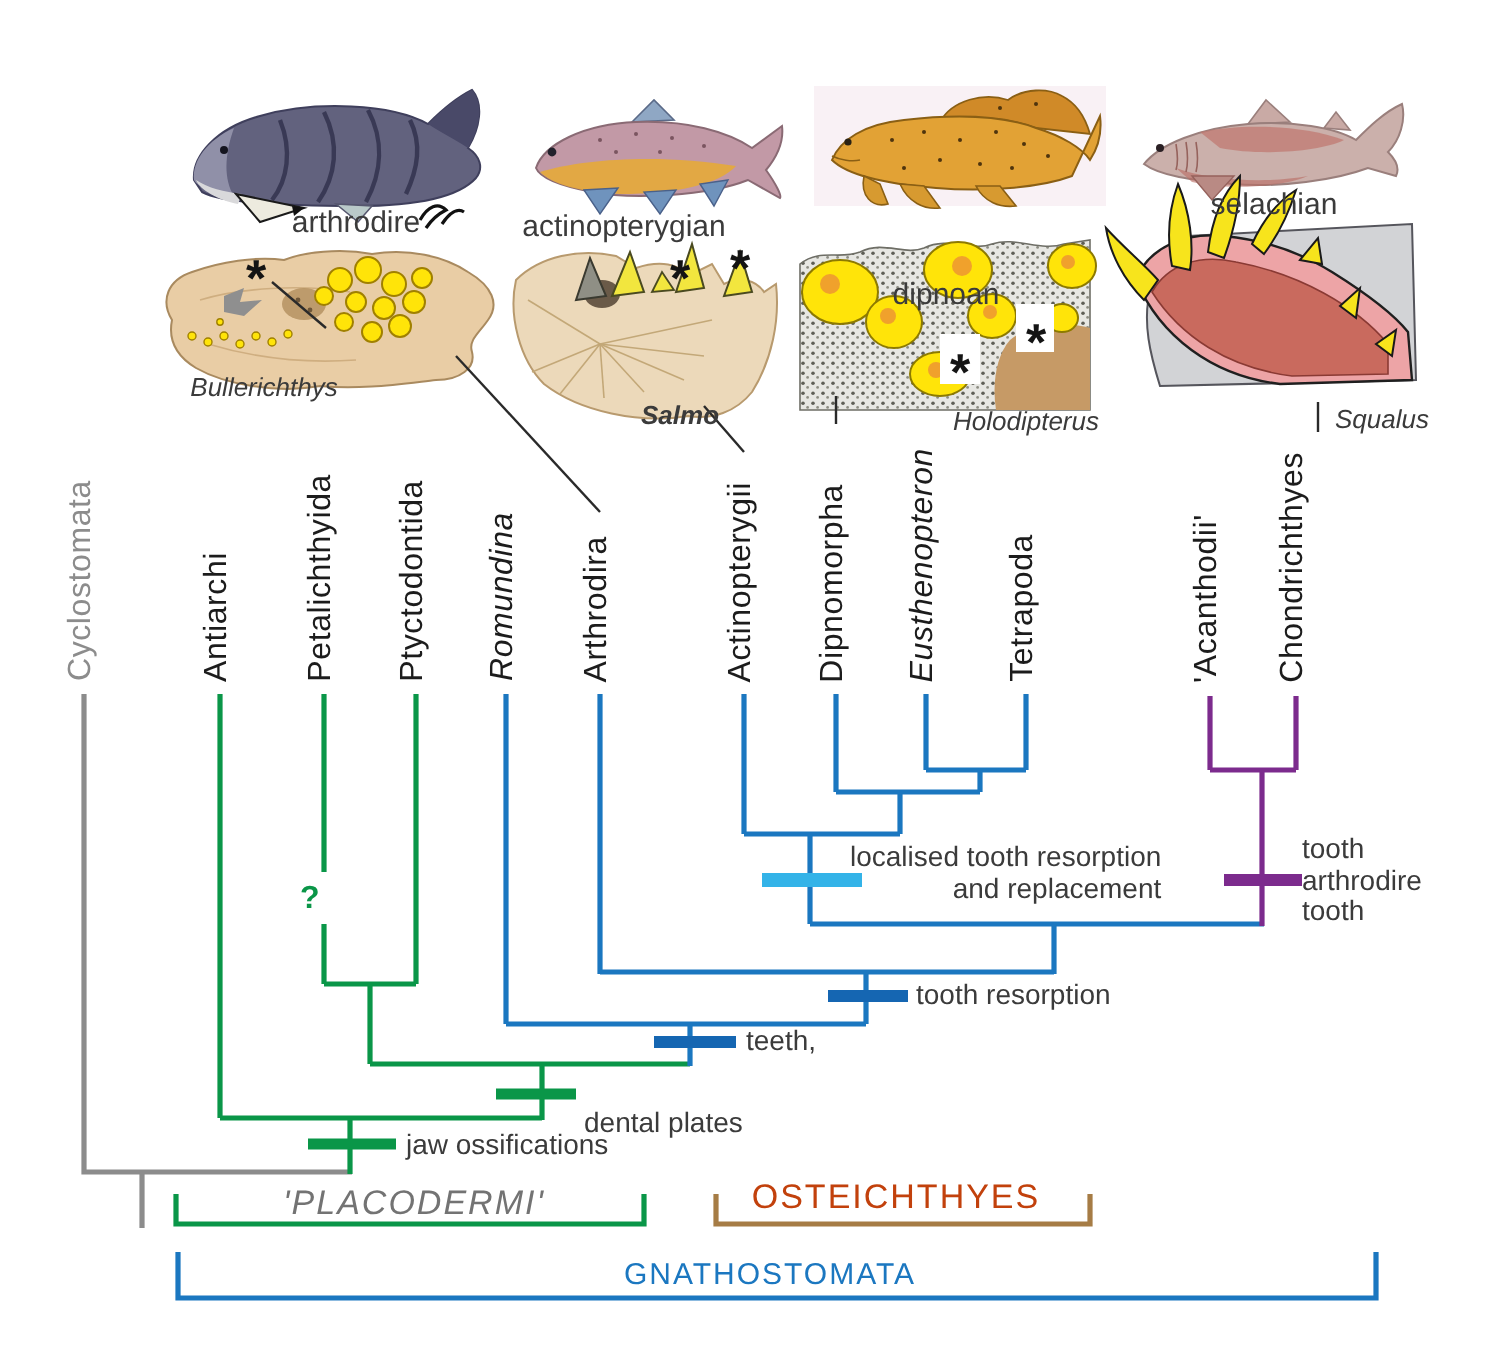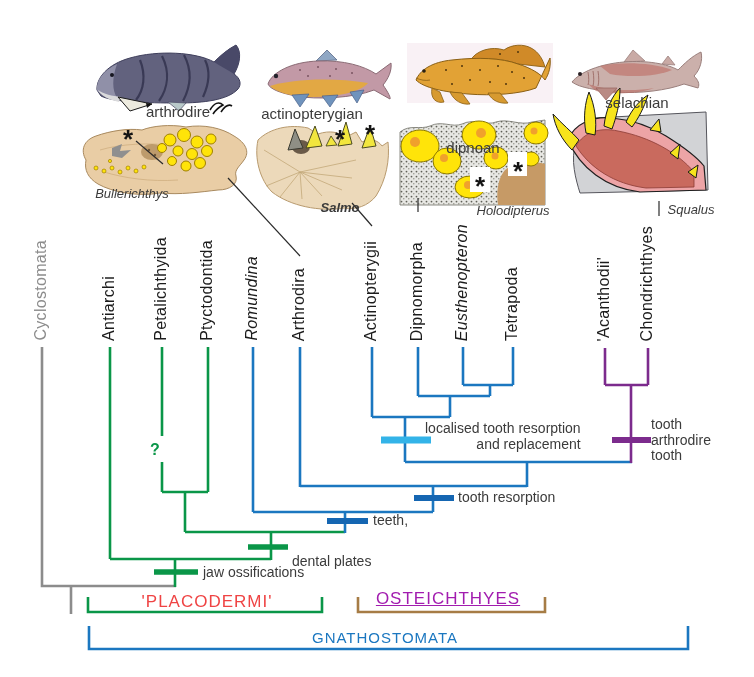--- a/index.html
+++ b/index.html
@@ -13,22 +13,22 @@
   .spec{font-size:13px;font-style:italic;}
   .taxon{position:absolute;bottom:336px;writing-mode:vertical-rl;
          transform:rotate(180deg);font-size:16px;color:#1c1c1c;
          letter-spacing:.3px;white-space:nowrap;}
   .taxon.gray{color:#8c8c8c;}
   .anno{font-size:14px;color:#3b3b3b;line-height:15.5px;}
   .qmark{position:absolute;font-size:16px;font-weight:bold;color:#0a9648;}
   .ast{position:absolute;font-size:26px;color:#141414;line-height:26px;
        transform:translate(-50%,-30%);font-weight:bold;}
   .grp{position:absolute;font-size:17px;letter-spacing:1px;white-space:nowrap;}
-  .grp.placo{color:#ef4444;}
-  .grp.ostei{color:#a21caf;text-decoration:underline;}
+  .grp.placo{color:#737373;font-style:italic;}
+  .grp.ostei{color:#c2410c;}
   .grp.gnatho{color:#1b77c0;font-size:15px;}
 </style>
 </head>
 <body>
 
 <div class="canvas">
 
   <svg width="754" height="677" viewBox="0 0 754 677">
     <defs>
       <pattern id="stip" width="5" height="5" patternUnits="userSpaceOnUse">

